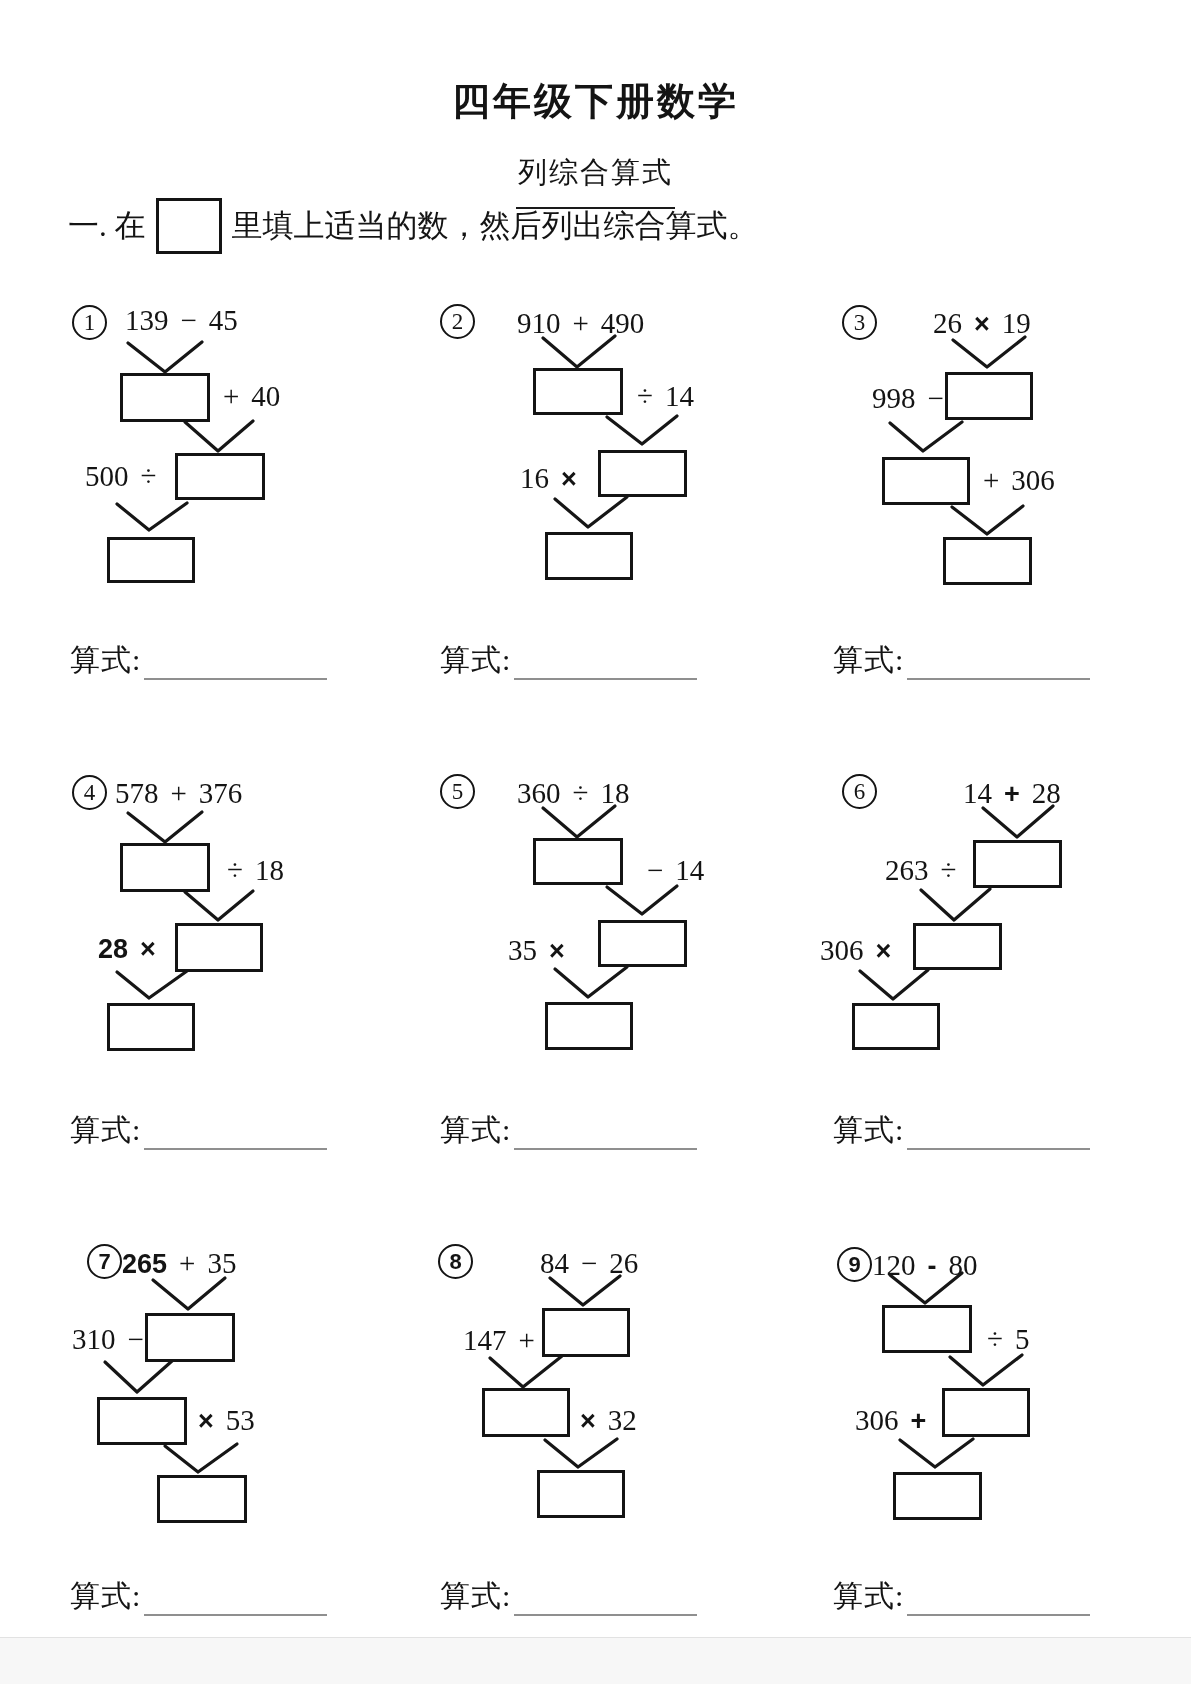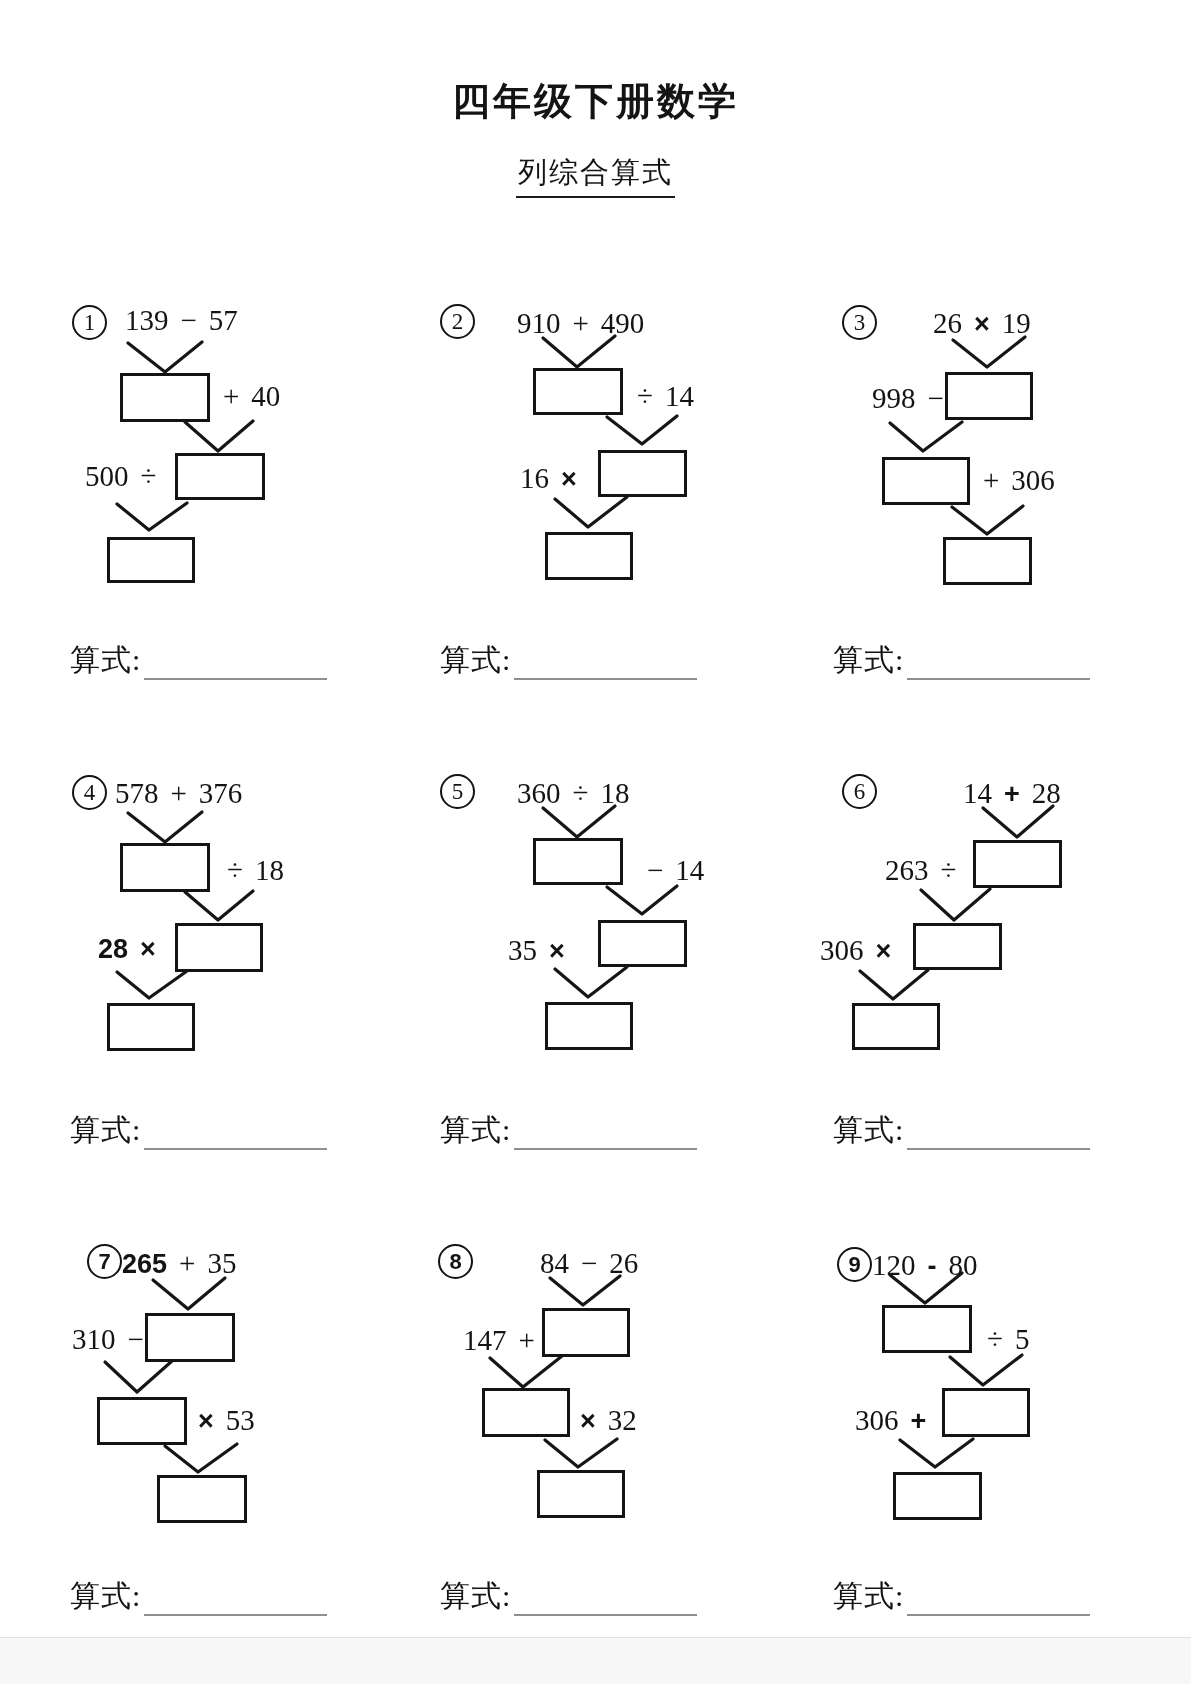--- a/index.html
+++ b/index.html
@@ -1,21 +1,21 @@
 <!DOCTYPE html>
 <html><head>
 <meta charset="utf-8">
 <style>
   html,body{margin:0;padding:0;background:#fff;}
   #page{position:relative;width:1191px;height:1684px;background:#ffffff;overflow:hidden;
         font-family:"Liberation Serif",serif;color:#141414;}
   .title{position:absolute;top:76px;left:0;width:100%;text-align:center;
          font-family:Liberation Sans, sans-serif;font-weight:700;font-size:38px;letter-spacing:3px;}
   .subtitle-wrap{position:absolute;top:153px;left:0;width:100%;text-align:center;}
-  .subtitle{display:inline-block;font-size:29px;border-bottom:2px solid #1a1a1a;padding:0 2px 3px 2px;letter-spacing:2px;}
+  .subtitle{display:inline-block;font-size:29px;border-bottom:2px solid #1a1a1a;padding:0 2px 14px 2px;letter-spacing:2px;}
   .instruction{position:absolute;left:68px;top:198px;display:flex;align-items:center;font-size:31px;white-space:nowrap;}
   .instr-box{width:60px;height:50px;border:3px solid #141414;margin:0 10px;background:#fff;}
   .prob{position:absolute;width:330px;height:335px;}
   .links{position:absolute;left:0;top:0;width:330px;height:335px;pointer-events:none;}
   .links path{stroke:#161616;stroke-width:3.2;fill:none;stroke-linecap:round;}
   .bx{position:absolute;border:3px solid #141414;background:#fff;box-sizing:border-box;}
   .badge{position:absolute;width:31px;height:31px;border:2.5px solid #141414;border-radius:50%;
          display:flex;align-items:center;justify-content:center;font-size:23px;line-height:1;background:#fff;}
   .badge.bb{font-family:"Liberation Sans",sans-serif;font-weight:700;font-size:22px;}
   .expr{position:absolute;display:flex;column-gap:12px;font-size:29px;white-space:nowrap;align-items:baseline;}
@@ -27,30 +27,35 @@
 </style>
 </head>
 <body>
 
 <div id="page">
 
   <div class="title">四年级下册数学</div>
   <div class="subtitle-wrap">
     <span class="subtitle">列综合算式</span>
   </div>
+  <div class="instruction">
+    <span>一. 在</span>
+    <span class="instr-box"></span>
+    <span>里填上适当的数，然后列出综合算式。</span>
+  </div>
 
   <div class="prob" style="left:60px;top:280px">
     <svg class="links" viewBox="0 0 330 335">
       <path d="M68,63 L105,92 M142,62 L105,92 M125,142 L158,171 M193,141 L158,171 M57,224 L89,250 M127,223 L89,250"></path>
     </svg>
     <span class="badge" style="left:12px;top:25px">1</span>
     <div class="expr" style="left:65px;top:24px">
       <span>139</span>
         <span>−</span>
-        <span>57</span>
+        <span>45</span>
     </div>
     <div class="bx" style="left:60px;top:93px;width:90px;height:49px"></div>
     <div class="expr" style="left:163px;top:100px">
       <span>+</span>
         <span>40</span>
     </div>
     <div class="bx" style="left:115px;top:173px;width:90px;height:47px"></div>
     <div class="expr" style="left:25px;top:180px">
       <span>500</span>
         <span>÷</span>

